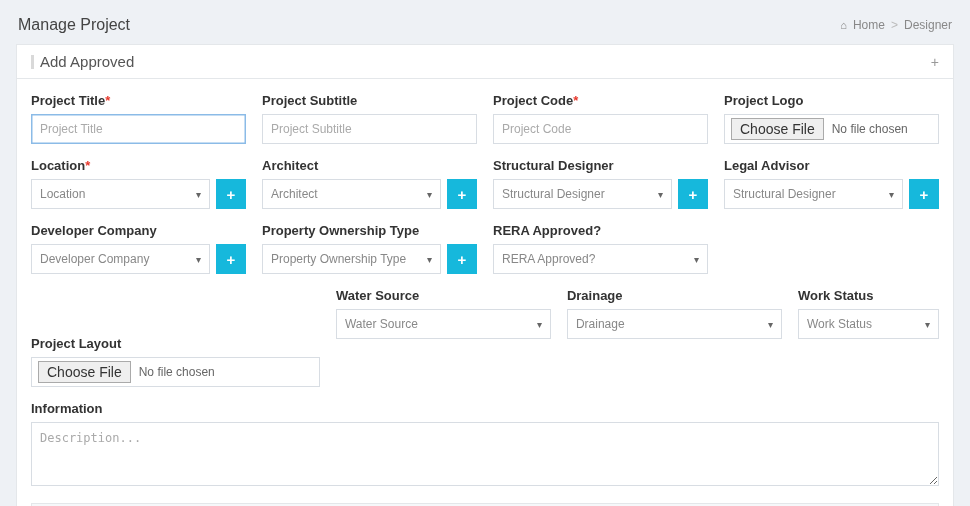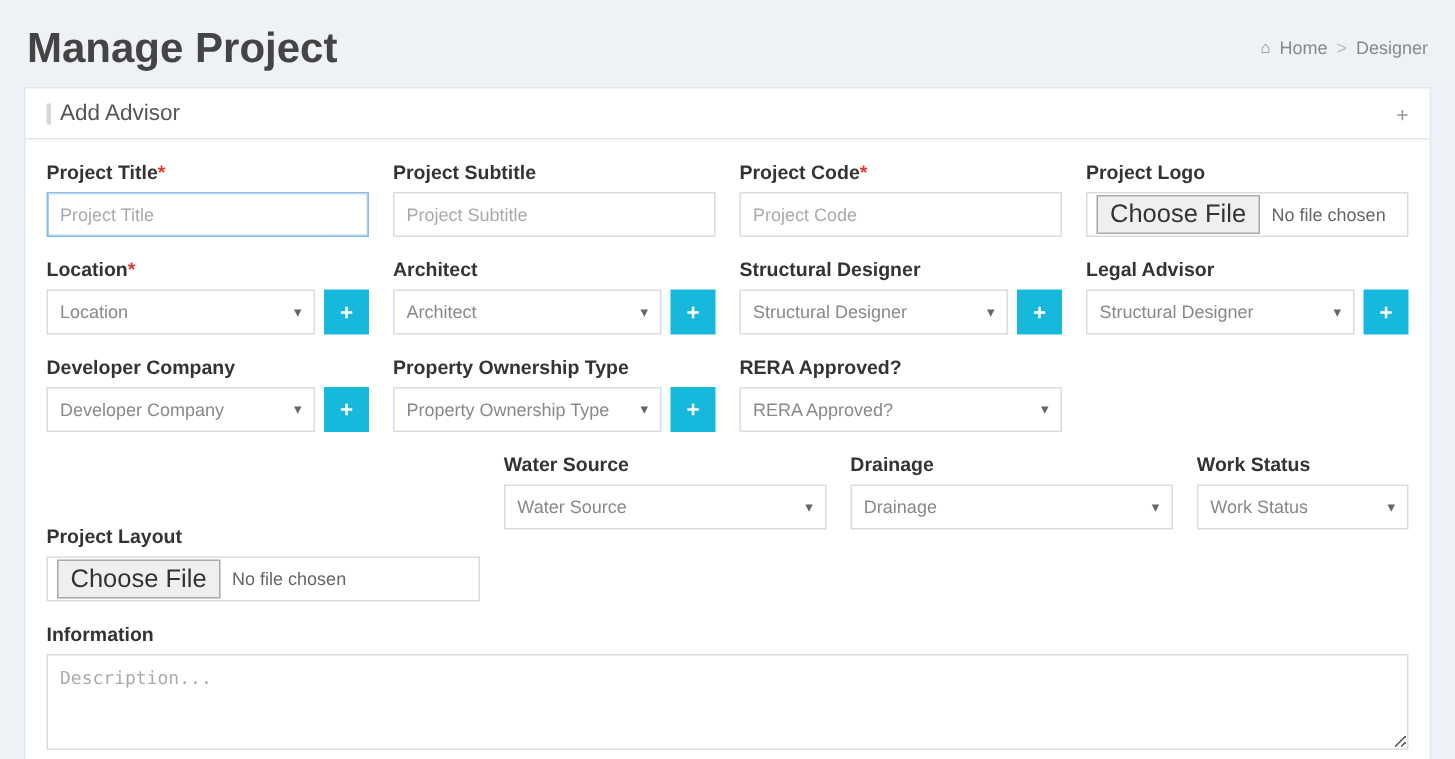--- a/index.html
+++ b/index.html
@@ -1,19 +1,19 @@
 <!DOCTYPE html>
 <html><head>
 <meta charset="utf-8">
 <style>
 * { box-sizing: border-box; margin: 0; padding: 0; }
 body { font-family: "Segoe UI", Arial, sans-serif; background: #eef1f5; color: #333; font-size: 13px; }
 .page { padding: 12px 16px; }
 .page-header { display: flex; justify-content: space-between; align-items: center; padding: 4px 2px 10px; }
-.page-title { font-size: 28px; font-weight: 700; color: #444; }
+.page-title { font-size: 16px; font-weight: 400; color: #444; }
 .breadcrumb { font-size: 12px; color: #888; display: flex; align-items: center; gap: 6px; }
 .breadcrumb .sep { color: #bbb; }
 .breadcrumb .home-icon { font-size: 11px; }
 
 .panel { background: #fff; border: 1px solid #e4e7ea; }
 .panel-heading { display: flex; justify-content: space-between; align-items: center; padding: 8px 14px; border-bottom: 1px solid #e4e7ea; }
 .panel-heading .title { font-size: 15px; color: #555; display: flex; align-items: center; gap: 6px; }
 .panel-heading .title .pipe { display:inline-block; width:3px; height:14px; background:#d9d9d9; }
 .collapse-icon { color: #999; cursor: pointer; font-size: 14px; }
 .panel-body { padding: 14px; }
@@ -36,21 +36,21 @@
 .select-control { display:flex; align-items:center; justify-content:space-between; cursor:pointer; color:#888; }
 .select-control .caret { color:#666; font-size:10px; }
 
 .btn-add {
   width: 30px; height: 30px; flex:0 0 30px; background: #16b8dc; color:#fff;
   display:flex; align-items:center; justify-content:center; font-size:15px; font-weight:bold;
   cursor:pointer; border:none; margin-left:6px;
 }
 
 .file-input { display:flex; align-items:center; height:30px; border:1px solid #d8dde3; padding:3px 6px; gap:8px; font-size:12px; }
-.file-button { background:#efefef; border:1px solid #aaa; padding:2px 8px; font-size:17px; cursor:pointer; }
+.file-button { background:#efefef; border:1px solid #aaa; padding:2px 8px; font-size:14px; cursor:pointer; }
 .file-text { color:#666; }
 
 textarea.form-control { height:64px; padding:8px; resize:vertical; }
 
 .sub-panel { border:1px solid #e4e7ea; }
 .sub-panel-head { background:#f6f8fa; padding:10px 12px; font-size:13px; color:#444; display:flex; align-items:center; gap:6px; border-bottom:1px solid #e4e7ea; }
 .sub-panel-body { padding:14px; }
 </style>
 </head>
 <body>
@@ -64,21 +64,21 @@
       <span>Home</span>
       <span class="sep">&gt;</span>
       <span>Designer</span>
     </div>
   </div>
 
   <div class="panel">
     <div class="panel-heading">
       <div class="title">
         <span class="pipe"></span>
-        <span>Add Advisor</span>
+        <span>Add Approved</span>
       </div>
       <span class="collapse-icon">+</span>
     </div>
 
     <div class="panel-body">
 
       <div class="row">
         <div class="col col-3">
           <label class="field-label"><span>Project Title</span><span class="req">*</span></label>
           <input class="form-control active" placeholder="Project Title" style="">

